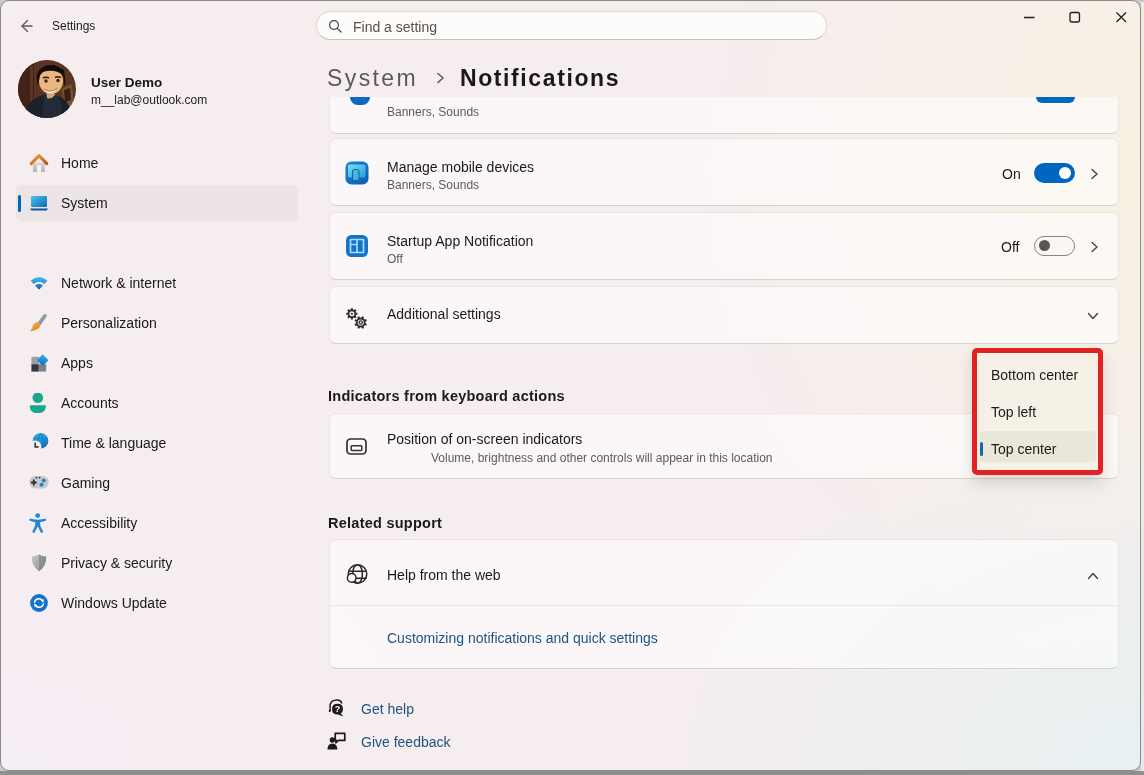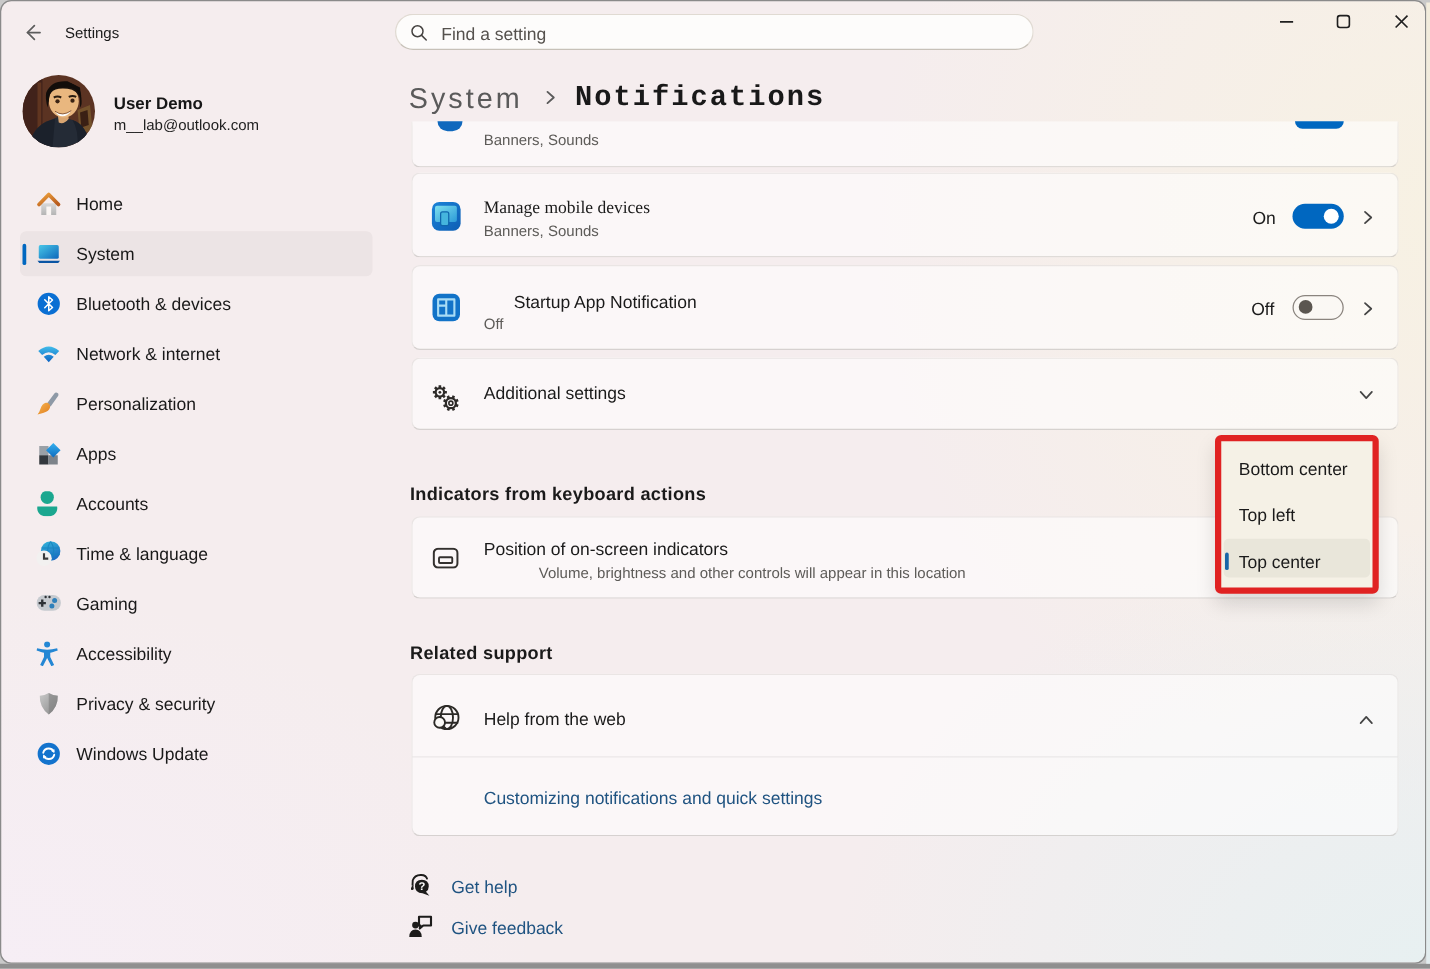--- a/index.html
+++ b/index.html
@@ -117,27 +117,20 @@
           <linearGradient id="sysg" x1="0" y1="0" x2="1" y2="1">
         <stop offset="0" stop-color="#49c7e8"></stop>
             <stop offset="1" stop-color="#0d67bb"></stop>
           </linearGradient>
         </defs>
       <rect x="2" y="3" width="16" height="11" rx="1.3" fill="url(#sysg)"></rect>
       <path d="M1 15.6 L19 15.6 L17.6 17.4 L2.4 17.4 Z" fill="#0a55a4"></path>
     </svg>
     <div class="navtxt">System</div>
   </div>
-  <div class="navrow" style="top:224px;">
-    <svg class="navico" viewBox="0 0 20 20">
-      <circle cx="10" cy="10" r="8.9" fill="#0a6fd3"></circle>
-      <path d="M6.8 6.8 L13 13 L10 15.6 L10 4.4 L13 7 L6.8 13.2" fill="none" stroke="#fff" stroke-width="1.2" stroke-linejoin="round" stroke-linecap="round"></path>
-    </svg>
-    <div class="navtxt">Bluetooth &amp; devices</div>
-  </div>
   <div class="navrow" style="top:264px;">
     <svg class="navico" viewBox="0 0 20 20">
       <defs>
           <linearGradient id="wifig" x1="0" y1="0" x2="0" y2="1">
         <stop offset="0" stop-color="#42bdea"></stop>
             <stop offset="1" stop-color="#0b63c4"></stop>
           </linearGradient>
         </defs>
       <path d="M1.6 7.8 Q10 0.4 18.4 7.8 L15.3 11 Q10 6.6 4.7 11 Z M6 12.4 Q10 9.2 14 12.4 L10 16.8 Z" fill="url(#wifig)"></path>
     </svg>
@@ -232,21 +225,21 @@
       <path d="M14.4 10.8 Q13.6 14.2 10 14.2 Q7.4 14.2 6.1 12" fill="none" stroke="#fff" stroke-width="1.5" stroke-linecap="round"></path>
       <path d="M5.6 10.6 L5.4 13.7 L8.3 12.5 Z" fill="#fff"></path>
     </svg>
     <div class="navtxt">Windows Update</div>
   </div>
 
   <div class="abs" style="left:326px;top:64px;font-size:23px;letter-spacing:2.4px;color:#5a5a5a;">System</div>
   <svg class="abs" style="left:432px;top:70px" width="14" height="14" viewBox="0 0 14 14">
     <path d="M5 2.5 L10 7 L5 11.5" fill="none" stroke="#5a5a5a" stroke-width="1.5" stroke-linecap="round" stroke-linejoin="round"></path>
   </svg>
-  <div class="abs" style="left:459px;top:63.5px;font-size:23px;font-weight:bold;color:#191919;letter-spacing:1.6px;font-family:Liberation Mono, monospace;">Notifications</div>
+  <div class="abs" style="left:459px;top:63.5px;font-size:23px;font-weight:bold;color:#191919;letter-spacing:1.6px;">Notifications</div>
 
   <div class="card" style="top:96px;height:37px;border-top:none;border-radius:0 0 7px 7px;"></div>
   <div class="abs" style="left:349px;top:96px;width:20px;height:8px;border-radius:0 0 10px 10px;background:#0f68bd;"></div>
   <div class="abs" style="left:1035px;top:96px;width:39px;height:6px;border-radius:0 0 10px 10px;background:#0067c0;"></div>
   <div class="t12 abs" style="left:386px;top:104px;">Banners, Sounds</div>
 
   <div class="card" style="top:137px;height:68px;"></div>
   <svg class="abs" style="left:344px;top:160px" width="24" height="24" viewBox="0 0 24 24">
     <defs>
       <linearGradient id="mmd1" x1="0" y1="0" x2="1" y2="1">
@@ -255,36 +248,36 @@
         </linearGradient>
       <linearGradient id="mmd2" x1="0" y1="0" x2="1" y2="1">
           <stop offset="0" stop-color="#7fe0ee"></stop>
           <stop offset="1" stop-color="#2a9ad8"></stop>
         </linearGradient>
     </defs>
     <rect x="0.5" y="0.5" width="23" height="23" rx="6" fill="url(#mmd1)"></rect>
     <rect x="3" y="3.5" width="17.5" height="13" rx="1.6" fill="url(#mmd2)"></rect>
     <rect x="7.5" y="8.5" width="6.5" height="11" rx="1.5" fill="#45b5dd" stroke="#0f66ad" stroke-width="1"></rect>
   </svg>
-  <div class="t14 abs" style="left:386px;top:158px;font-family:Liberation Serif, serif;">Manage mobile devices</div>
+  <div class="t14 abs" style="left:386px;top:158px;">Manage mobile devices</div>
   <div class="t12 abs" style="left:386px;top:176.5px;">Banners, Sounds</div>
   <div class="t14 abs" style="left:1001px;top:164.5px;">On</div>
   <div class="toggle-on" style="left:1033px;top:162px;">
       <div class="knob"></div>
     </div>
   <svg class="chev" style="left:1087px;top:166.5px" viewBox="0 0 12 12">
     <path d="M4 1.5 L9 6 L4 10.5" fill="none" stroke="#454545" stroke-width="1.4" stroke-linecap="round" stroke-linejoin="round"></path>
   </svg>
 
   <div class="card" style="top:211px;height:68px;"></div>
   <svg class="abs" style="left:344px;top:233px" width="24" height="24" viewBox="0 0 24 24">
     <rect x="1" y="1" width="22" height="22" rx="5.5" fill="#1273c8"></rect>
     <path d="M5.5 5.5 L18.5 5.5 L18.5 18.5 L5.5 18.5 Z M5.5 10.5 L12 10.5 M12 5.5 L12 18.5" fill="none" stroke="#a8dcf5" stroke-width="1.7" stroke-linejoin="round"></path>
   </svg>
-  <div class="t14 abs" style="left:386px;top:232px;margin-left:24px;">Startup App Notification</div>
+  <div class="t14 abs" style="left:386px;top:232px;">Startup App Notification</div>
   <div class="t12 abs" style="left:386px;top:250.5px;">Off</div>
   <div class="t14 abs" style="left:1000px;top:238px;">Off</div>
   <div class="toggle-off" style="left:1033px;top:234.5px;">
       <div class="knob"></div>
     </div>
   <svg class="chev" style="left:1087px;top:239.5px" viewBox="0 0 12 12">
     <path d="M4 1.5 L9 6 L4 10.5" fill="none" stroke="#454545" stroke-width="1.4" stroke-linecap="round" stroke-linejoin="round"></path>
   </svg>
 
   <div class="card" style="top:285px;height:58px;"></div>

